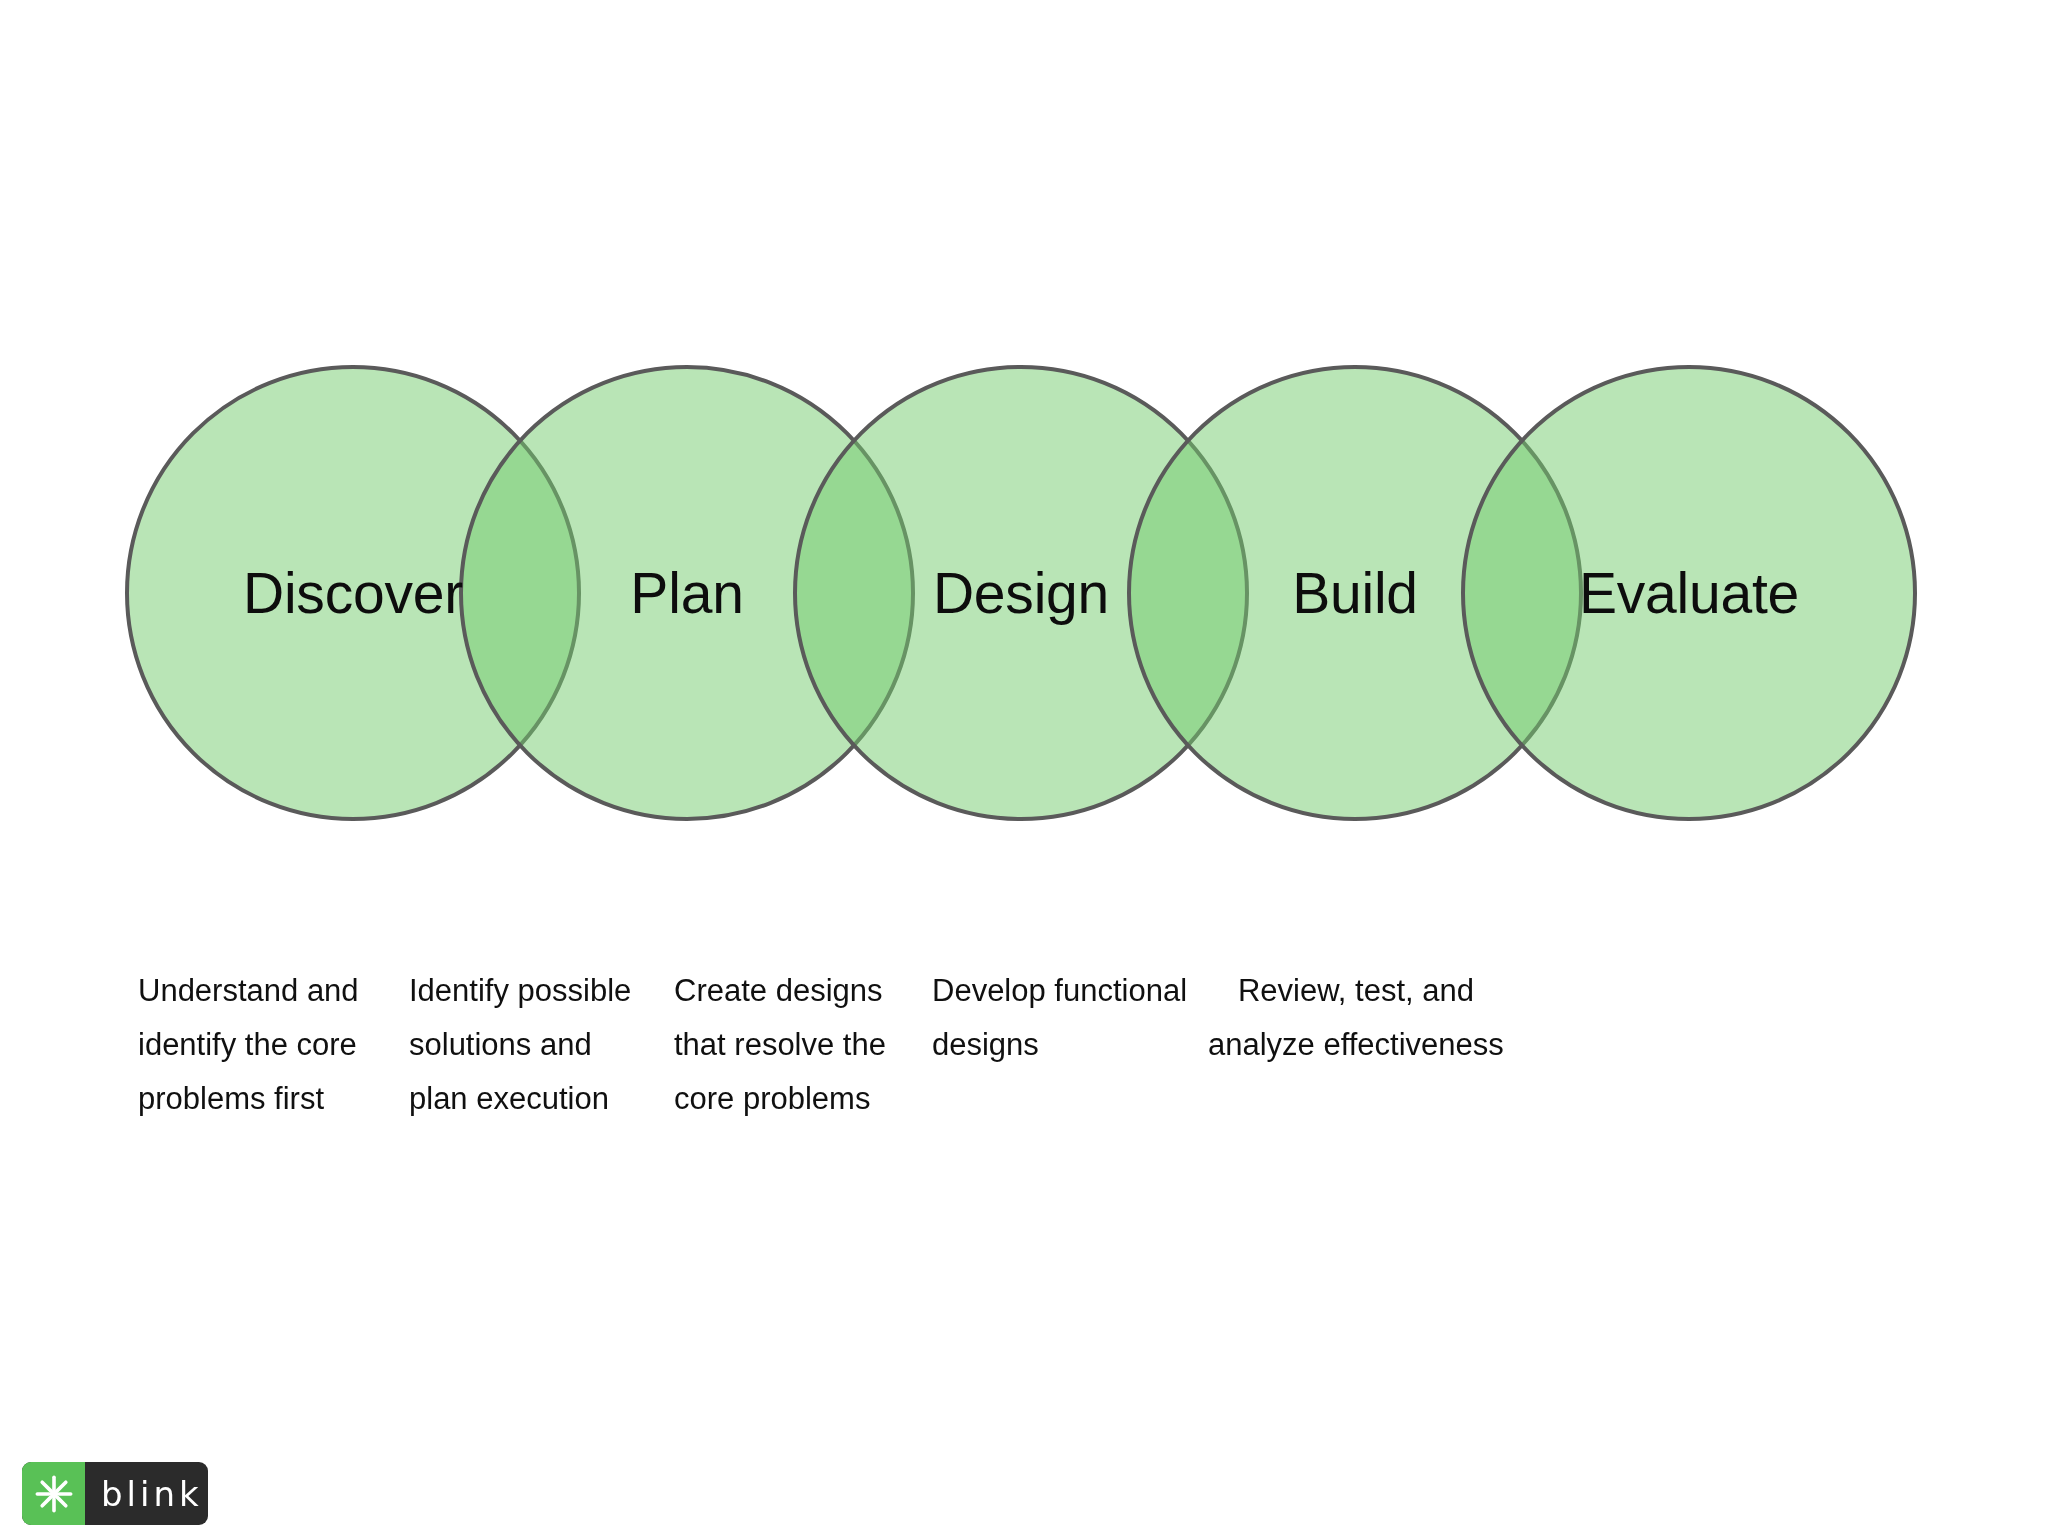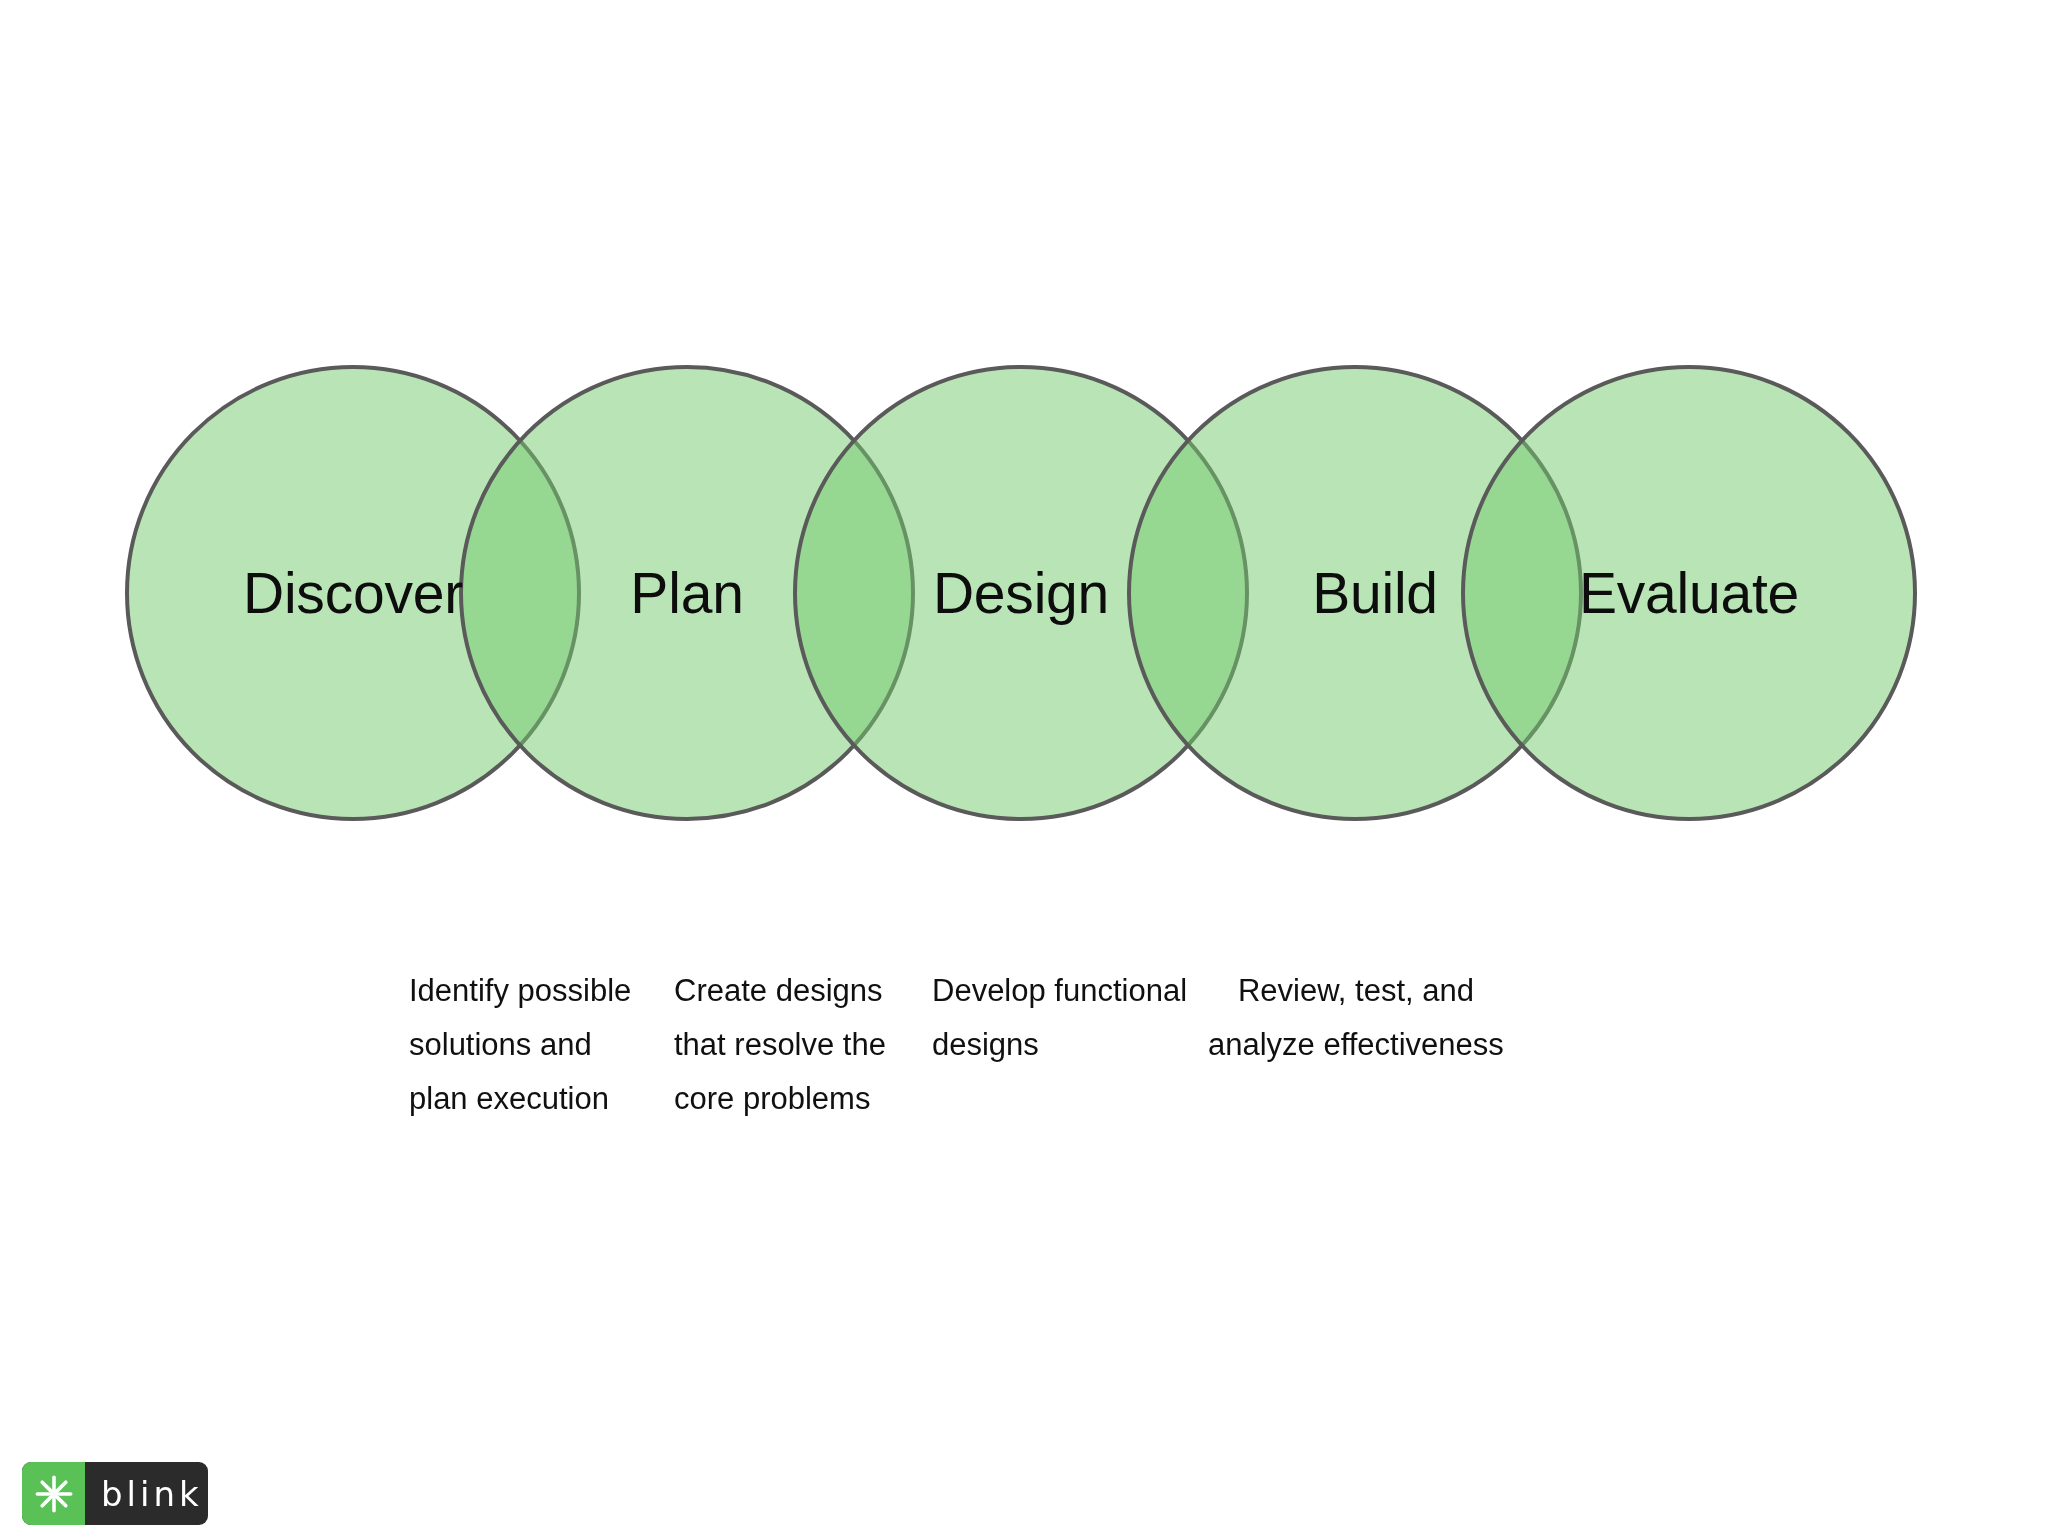--- a/index.html
+++ b/index.html
@@ -119,25 +119,30 @@
           <circle cx="687" cy="591" r="226" fill="#74cc6d" fill-opacity="0.5" stroke="#5a5a5a" stroke-width="4"></circle>
           <circle cx="1021" cy="591" r="226" fill="#74cc6d" fill-opacity="0.5" stroke="#5a5a5a" stroke-width="4"></circle>
           <circle cx="1355" cy="591" r="226" fill="#74cc6d" fill-opacity="0.5" stroke="#5a5a5a" stroke-width="4"></circle>
           <circle cx="1689" cy="591" r="226" fill="#74cc6d" fill-opacity="0.5" stroke="#5a5a5a" stroke-width="4"></circle>
         </g>
     </svg>
 
     <div class="stage-label" style="left:353px; top:591px;">Discover</div>
     <div class="stage-label" style="left:687px; top:591px;">Plan</div>
     <div class="stage-label" style="left:1021px; top:591px;">Design</div>
-    <div class="stage-label" style="left:1355px; top:591px;margin-left:20px;">Build</div>
+    <div class="stage-label" style="left:1355px; top:591px;">Build</div>
     <div class="stage-label" style="left:1689px; top:591px;">Evaluate</div>
   </div>
 
   <div id="caption-row">
+    <div class="caption" style="left:138px;">
+      <span class="caption-line">Understand and</span>
+      <span class="caption-line">identify the core</span>
+      <span class="caption-line">problems first</span>
+    </div>
     <div class="caption" style="left:409px;">
       <span class="caption-line">Identify possible</span>
       <span class="caption-line">solutions and</span>
       <span class="caption-line">plan execution</span>
     </div>
     <div class="caption" style="left:674px;">
       <span class="caption-line">Create designs</span>
       <span class="caption-line">that resolve the</span>
       <span class="caption-line">core problems</span>
     </div>

